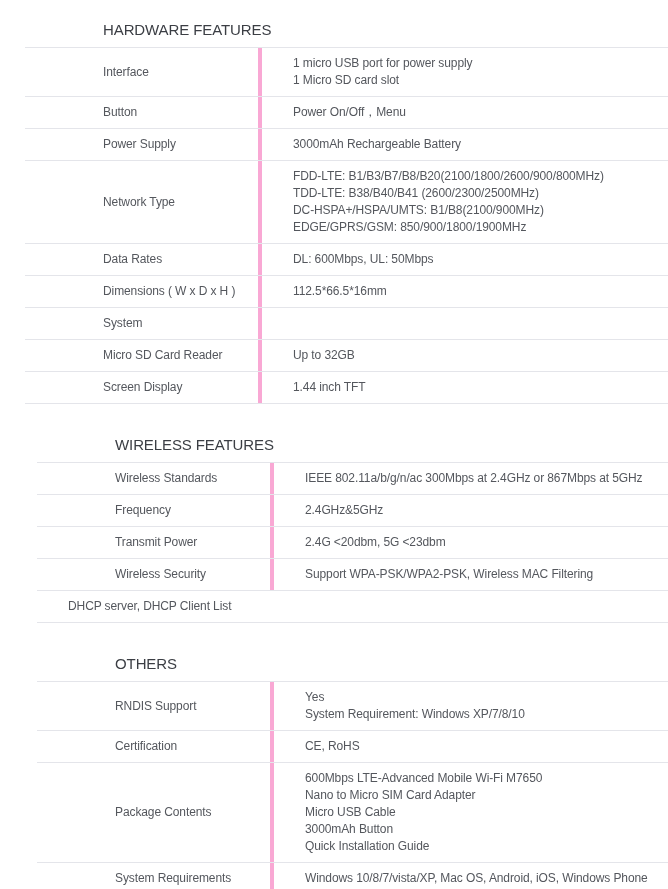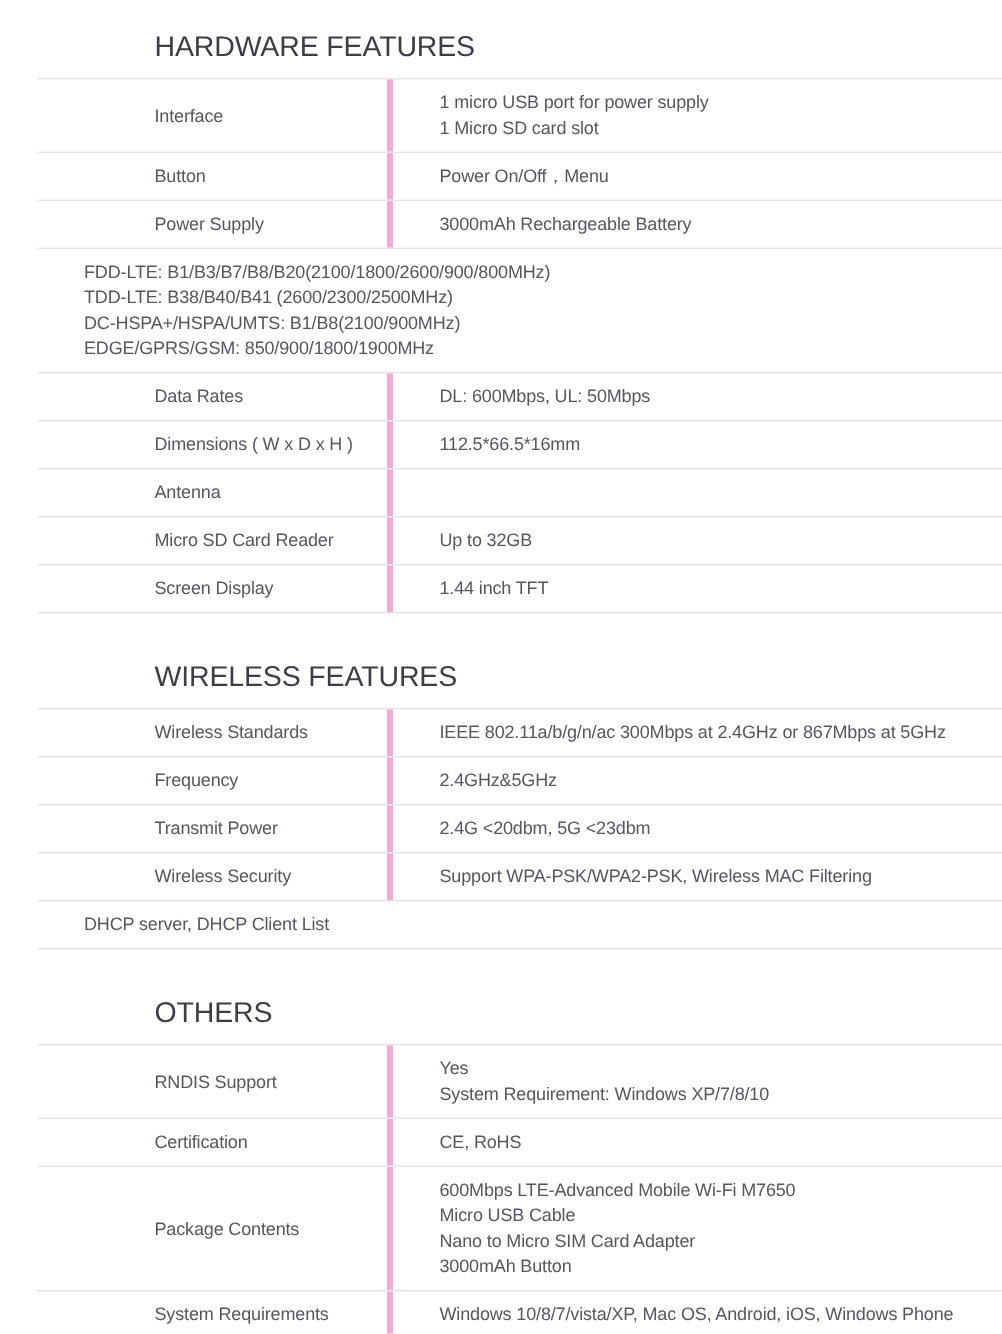--- a/index.html
+++ b/index.html
@@ -4,24 +4,24 @@
 <style>
   html, body { margin: 0; padding: 0; background: #ffffff; }
   body {
     width: 668px; height: 889px; overflow: hidden;
     font-family: "Liberation Sans", sans-serif;
     color: #54575d;
     -webkit-font-smoothing: antialiased;
   }
   .page { padding-top: 21px; }
   .spec-section { margin-top: 0; }
-  .spec-section + .spec-section { margin-top: 32px; }
+  .spec-section + .spec-section { margin-top: 32px; padding-left: 12px; }
   .section-title {
     margin: 0 0 9px 103px;
-    font-size: 19px;
+    font-size: 15px;
     font-weight: normal;
     letter-spacing: -0.1px;
     color: #3b3e44;
   }
   .spec-table {
     margin-left: 25px;
     border-top: 1px solid #e4e5ea;
   }
   .spec-row {
     display: flex;
@@ -75,20 +75,21 @@
       </div>
 
       <div class="spec-row">
         <div class="cell-label">Power Supply</div>
         <div class="cell-value">
           <div class="value-line">3000mAh Rechargeable Battery</div>
         </div>
       </div>
 
       <div class="spec-row">
+        <div class="cell-label">Network Type</div>
         <div class="cell-value">
           <div class="value-line">FDD-LTE: B1/B3/B7/B8/B20(2100/1800/2600/900/800MHz)</div>
           <div class="value-line">TDD-LTE: B38/B40/B41 (2600/2300/2500MHz)</div>
           <div class="value-line">DC-HSPA+/HSPA/UMTS: B1/B8(2100/900MHz)</div>
           <div class="value-line">EDGE/GPRS/GSM: 850/900/1800/1900MHz</div>
         </div>
       </div>
 
       <div class="spec-row">
         <div class="cell-label">Data Rates</div>
@@ -98,21 +99,21 @@
       </div>
 
       <div class="spec-row">
         <div class="cell-label">Dimensions ( W x D x H )</div>
         <div class="cell-value">
           <div class="value-line">112.5*66.5*16mm</div>
         </div>
       </div>
 
       <div class="spec-row">
-        <div class="cell-label">Antenna</div>
+        <div class="cell-label">System</div>
       </div>
 
       <div class="spec-row">
         <div class="cell-label">Micro SD Card Reader</div>
         <div class="cell-value">
           <div class="value-line">Up to 32GB</div>
         </div>
       </div>
 
       <div class="spec-row">
@@ -182,23 +183,24 @@
         <div class="cell-label">Certification</div>
         <div class="cell-value">
           <div class="value-line">CE, RoHS</div>
         </div>
       </div>
 
       <div class="spec-row">
         <div class="cell-label">Package Contents</div>
         <div class="cell-value">
           <div class="value-line">600Mbps LTE-Advanced Mobile Wi-Fi M7650</div>
+          <div class="value-line">Nano to Micro SIM Card Adapter</div>
           <div class="value-line">Micro USB Cable</div>
-          <div class="value-line">Nano to Micro SIM Card Adapter</div>
           <div class="value-line">3000mAh Button</div>
+          <div class="value-line">Quick Installation Guide</div>
         </div>
       </div>
 
       <div class="spec-row">
         <div class="cell-label">System Requirements</div>
         <div class="cell-value">
           <div class="value-line">Windows 10/8/7/vista/XP, Mac OS, Android, iOS, Windows Phone</div>
         </div>
       </div>
 

